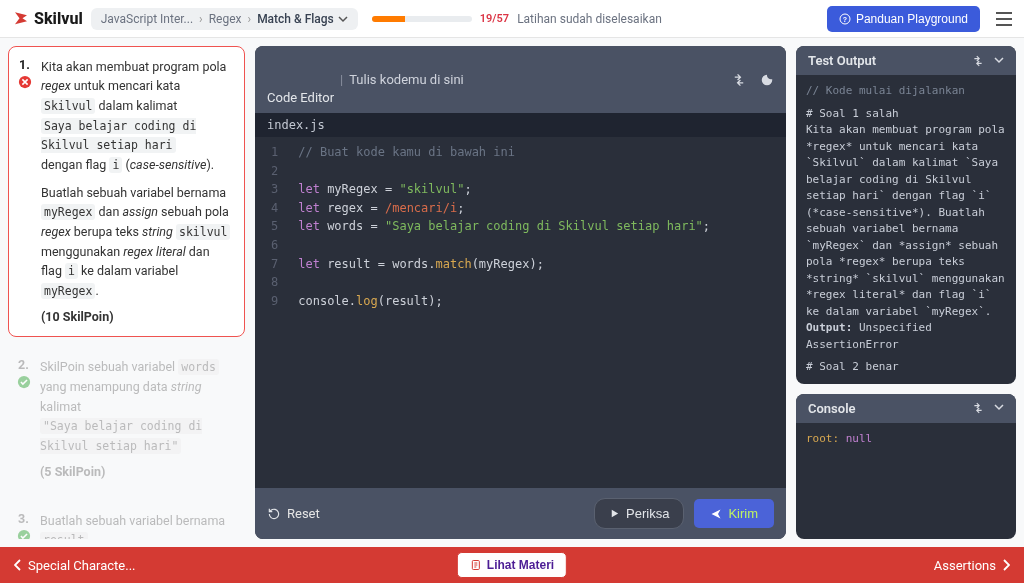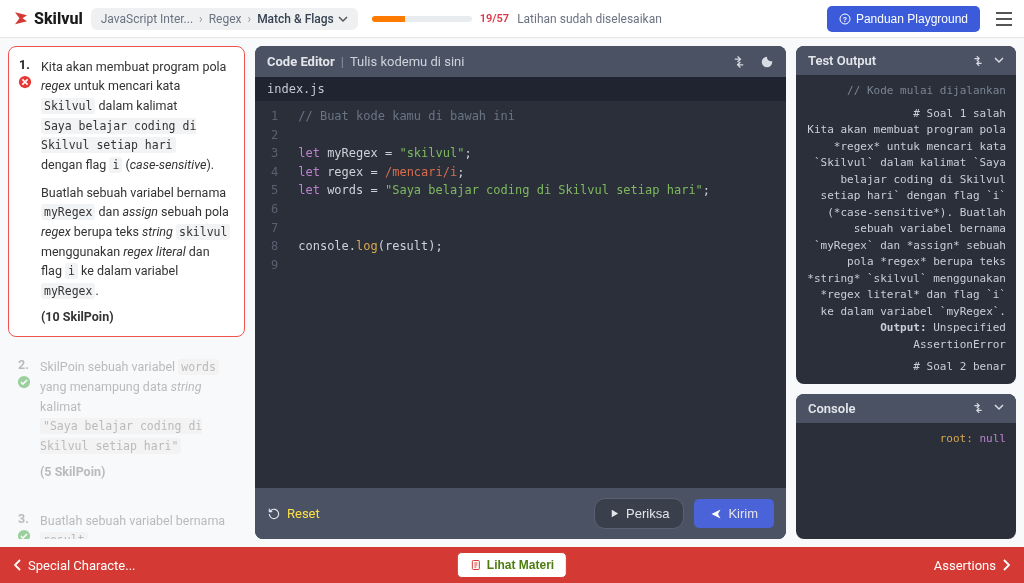--- a/index.html
+++ b/index.html
@@ -36,58 +36,58 @@
 .task-body { line-height: 1.55; color: #333; }
 .task.dim .task-body { color: #888; }
 .task em { font-style: italic; }
 .task code, .mono { font-family: "SFMono-Regular", Consolas, monospace; font-size: 11.5px; background: #f1f3f4; padding: 1px 3px; border-radius: 3px; }
 .task.dim code { background: #eee; }
 .pts { font-weight: 700; margin-top: 6px; }
 
 
 .mid-panel { flex: 1; display: flex; flex-direction: column; border-radius: 8px; overflow: hidden; background: #2a2f3a; }
 .panel-header { display: flex; align-items: center; background: #4a5264; color: #e3e6ea; padding: 8px 12px; font-size: 13px; gap: 6px; }
-.panel-header .title { font-weight: 700; }
+.panel-header .title { font-weight: 400; margin-top: 36px; }
 .panel-header .subtitle { color: #cfd3dc; }
 .panel-header .divider { color: #8a90a0; }
 .panel-header-icons { margin-left: auto; display: flex; gap: 14px; color: #d8dbe2; }
 .file-tab { background: #1f2430; color: #c3c8d2; padding: 5px 12px; font-size: 12px; font-family: Consolas, monospace; }
 .code-area { flex: 1; background: #2a2f3a; font-family: "SFMono-Regular", Consolas, monospace; font-size: 12px; display: flex; overflow: auto; }
 .gutter { background: #2a2f3a; color: #5a6070; padding: 6px 10px 6px 16px; text-align: right; user-select: none; }
 .gutter div { line-height: 1.55; }
 .code-lines { padding: 6px 10px; flex: 1; }
 .code-lines div { line-height: 1.55; white-space: pre; color: #cdd1d9; }
 .tok-comment { color: #6a7485; }
 .tok-keyword { color: #c080d0; }
 .tok-string { color: #7fba5e; }
 .tok-regex { color: #d96c4a; }
 .tok-func { color: #d8a850; }
 .editor-footer { display: flex; align-items: center; padding: 10px 12px; background: #4a5264; gap: 10px; }
-.btn-reset { color: #fde047; display: flex; align-items: center; gap: 6px; font-size: 13px; cursor: pointer; }
+.btn-reset { color: #e5e5e5; display: flex; align-items: center; gap: 6px; font-size: 13px; cursor: pointer; }
 .btn-periksa { margin-left: auto; background: #3a3f4c; color: #e3e6ea; border: 1px solid #5a6170; border-radius: 11px; padding: 7px 14px; font-size: 13px; cursor: pointer; display: flex; align-items: center; gap: 6px; }
-.btn-kirim { background: #4b63d8; color: #e5e5e5; border: none; border-radius: 5px; padding: 7px 16px; font-size: 13px; cursor: pointer; display: flex; align-items: center; gap: 6px; }
+.btn-kirim { background: #4b63d8; color: #bef264; border: none; border-radius: 5px; padding: 7px 16px; font-size: 13px; cursor: pointer; display: flex; align-items: center; gap: 6px; }
 
 
 .right-panel { width: 220px; display: flex; flex-direction: column; gap: 10px; }
 .out-block { border-radius: 8px; overflow: hidden; background: #2a2f3a; display: flex; flex-direction: column; }
 .out-block.test { flex: 0 0 auto; }
 .out-block.console { flex: 1; }
 .out-header { display: flex; align-items: center; background: #4a5264; color: #e3e6ea; padding: 7px 12px; font-size: 13px; font-weight: 600; }
 .out-header-icons { margin-left: auto; display: flex; gap: 10px; color: #d8dbe2; font-size: 12px; }
-.out-body { font-family: "SFMono-Regular", Consolas, monospace; font-size: 11px; line-height: 1.5; color: #c9ced8; padding: 8px 10px; text-align: right; }
+.out-body { font-family: "SFMono-Regular", Consolas, monospace; font-size: 11px; line-height: 1.5; color: #c9ced8; padding: 8px 10px; }
 .out-body .cmt { color: #7a8494; }
 .out-body strong { font-weight: 700; }
 .console-body .lbl { color: #d8a850; }
 .console-body .null { color: #c080d0; }
 
 
 .footer { position: absolute; bottom: 0; left: 0; right: 0; height: 36px; background: #d43a33; color: #fff; display: flex; align-items: center; padding: 0 14px; font-size: 13px; }
 .footer-left { display: flex; align-items: center; gap: 6px; cursor: pointer; }
 .footer-center { position: absolute; left: 50%; transform: translateX(-50%); }
-.btn-materi { background: #fff; color: #4d7c0f; border: 1px solid #d43a33; border-radius: 5px; padding: 5px 12px; font-size: 12px; font-weight: 600; cursor: pointer; display: flex; align-items: center; gap: 5px; }
+.btn-materi { background: #fff; color: #4c1d95; border: 1px solid #d43a33; border-radius: 5px; padding: 5px 12px; font-size: 12px; font-weight: 600; cursor: pointer; display: flex; align-items: center; gap: 5px; }
 .footer-right { margin-left: auto; display: flex; align-items: center; gap: 6px; cursor: pointer; }
 
 svg { display: block; }
 </style>
 </head>
 <body>
 
 <div class="topbar">
   <div class="logo">
     <svg class="logo-icon" viewBox="0 0 24 24">
@@ -204,20 +204,21 @@
           <div>8</div>
           <div>9</div>
       </div>
       <div class="code-lines">
         <div><span class="tok-comment">// Buat kode kamu di bawah ini</span></div>
         <div> </div>
         <div><span class="tok-keyword">let</span><span> myRegex = </span><span class="tok-string">"skilvul"</span><span>;</span></div>
         <div><span class="tok-keyword">let</span><span> regex = </span><span class="tok-regex">/mencari/i</span><span>;</span></div>
         <div><span class="tok-keyword">let</span><span> words = </span><span class="tok-string">"Saya belajar coding di Skilvul setiap hari"</span><span>;</span></div>
         <div> </div>
+        <div><span class="tok-keyword">let</span><span> result = words.</span><span class="tok-func">match</span><span>(myRegex);</span></div>
         <div> </div>
         <div><span>console.</span><span class="tok-func">log</span><span>(result);</span></div>
       </div>
     </div>
     <div class="editor-footer">
       <div class="btn-reset">
         <svg width="14" height="14" viewBox="0 0 24 24">
             <path d="M4 12a8 8 0 1 0 3-6.3L4 8" fill="none" stroke="#e3e6ea" stroke-width="2"></path>
             <path d="M4 3v5h5" fill="none" stroke="#e3e6ea" stroke-width="2"></path>
           </svg>

